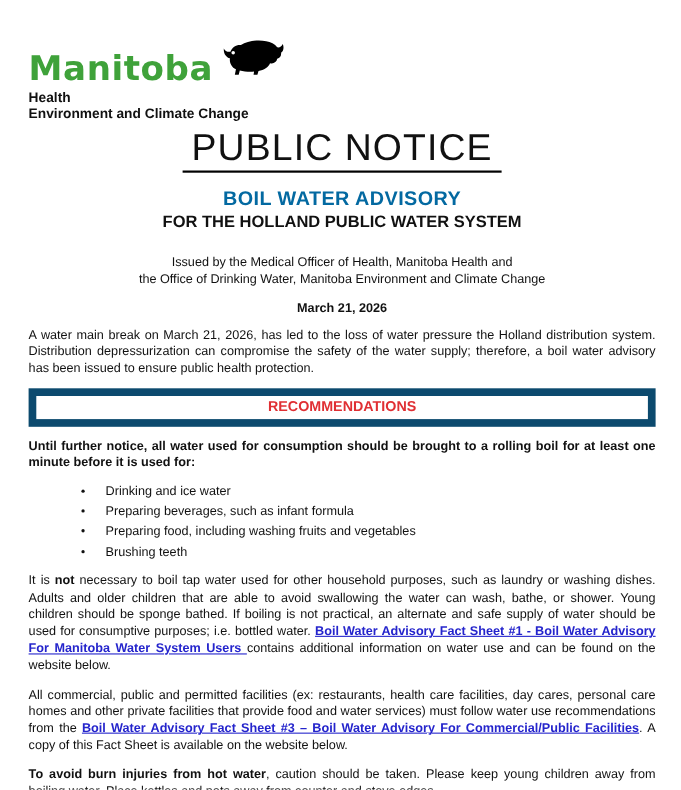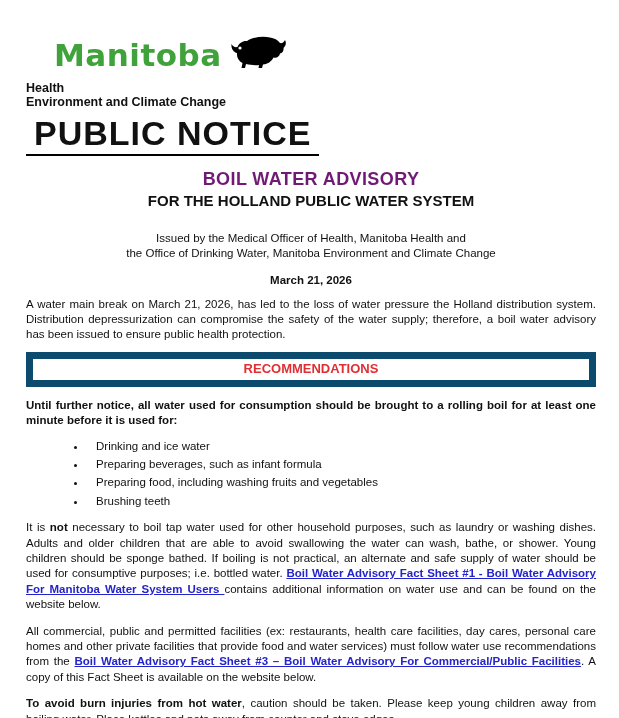--- a/index.html
+++ b/index.html
@@ -1,33 +1,33 @@
 <!DOCTYPE html>
 <html><head>
 <meta charset="utf-8">
 <style>
   html,body{margin:0;padding:0;background:#fff;}
   body{width:619px;height:718px;overflow:hidden;
        font-family:"Liberation Sans","DejaVu Sans",sans-serif;color:#111;}
   .page{box-sizing:border-box;width:619px;height:718px;padding:33px 23px 0 26px;}
 
   
-  .brand-row{display:flex;align-items:center;line-height:1;margin-left:28px;}
+  .brand-row{display:flex;align-items:flex-end;line-height:1;}
   .brand-word{font-size:31px;font-weight:bold;color:#3fa23a;letter-spacing:.5px;
               font-family:"DejaVu Sans","Liberation Sans",sans-serif;}
   .bison{margin-left:8px;margin-bottom:2px;}
   .dept1{font-size:12.5px;font-weight:bold;margin-top:4px;line-height:1.1;}
   .dept2{font-size:12.5px;font-weight:bold;line-height:1.1;}
 
   
-  .public-notice{margin:4px 0 0;text-align:left;font-weight:700;}
+  .public-notice{margin:4px 0 0;text-align:center;font-weight:400;}
   .public-notice span{display:inline-block;font-size:34px;letter-spacing:1px;
                       border-bottom:2px solid #000;padding:0 8px 1px;}
   .advisory-title{margin:13px 0 0;text-align:center;font-size:18px;font-weight:bold;
-                  color:#701a75;letter-spacing:.4px;}
+                  color:#0369a1;letter-spacing:.4px;}
   .advisory-sub{margin:2px 0 0;text-align:center;font-size:15px;font-weight:bold;}
   .issued{margin:22px 0 0;text-align:center;font-size:11.5px;line-height:1.35;}
   .notice-date{margin:12px 0 0;text-align:center;font-size:11.5px;font-weight:bold;}
 
   
   .para{margin:11px 0 0;font-size:11.5px;line-height:1.34;text-align:justify;}
   .bold{font-weight:bold;}
   .section-box{margin:9px 0 0;border:7px solid #0c4a6e;text-align:center;
                font-size:13px;font-weight:bold;color:#e02f33;padding:2px 0 4px;}
   ul.bullets{margin:10px 0 0;padding-left:61px;font-size:11.5px;line-height:1.34;}

